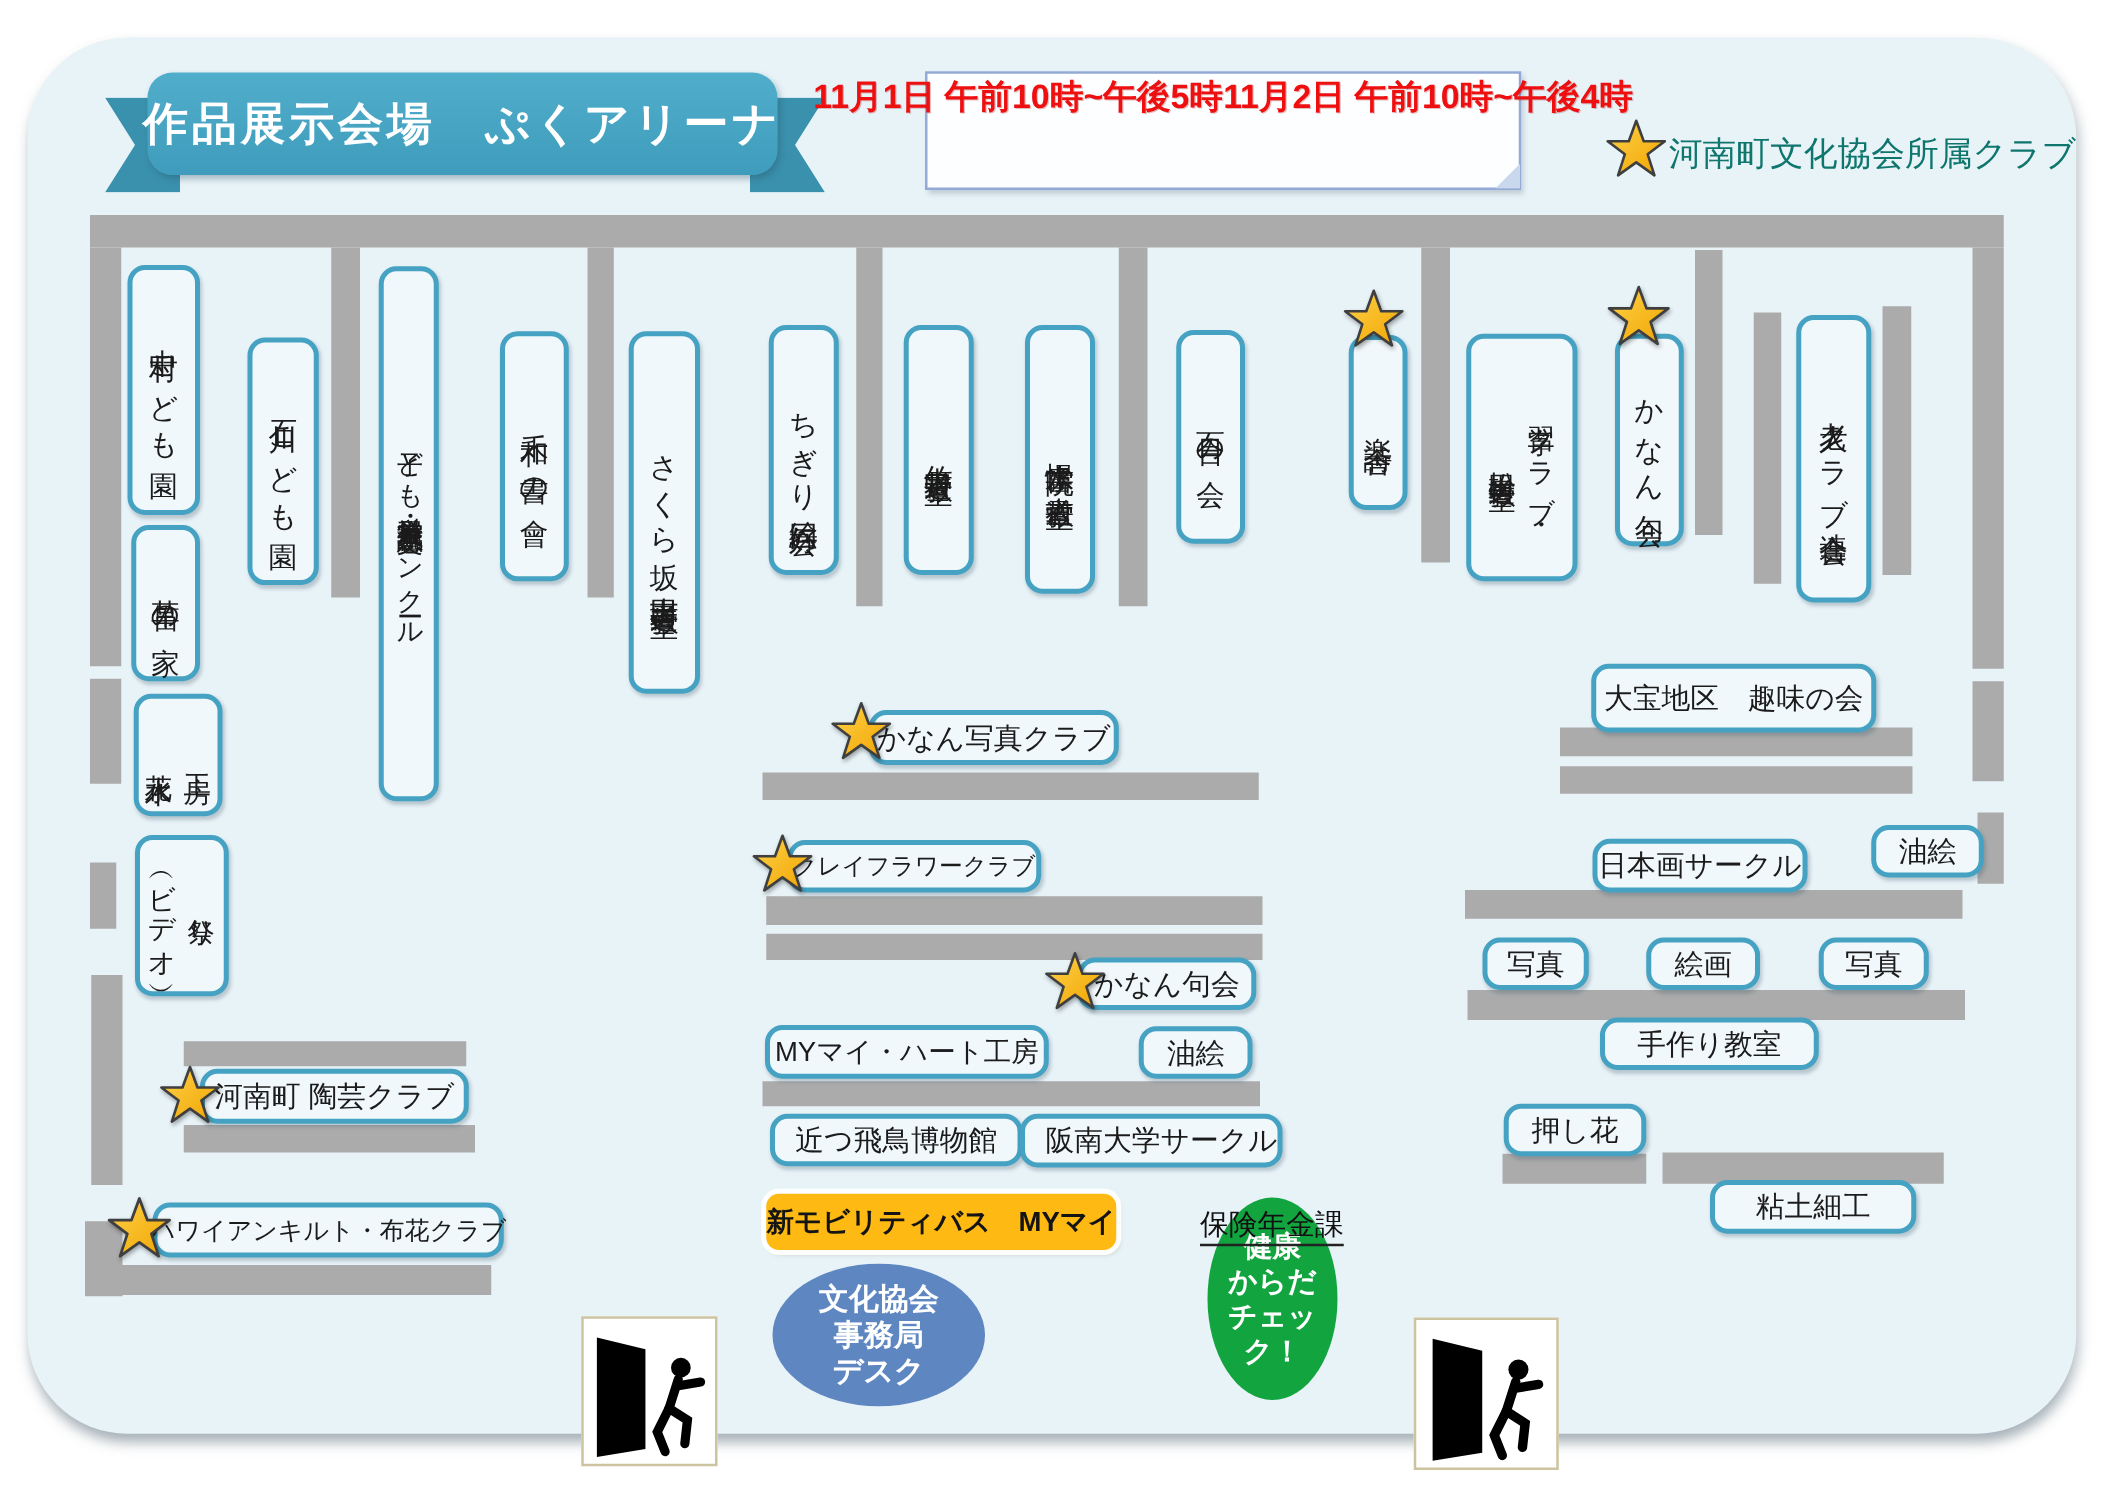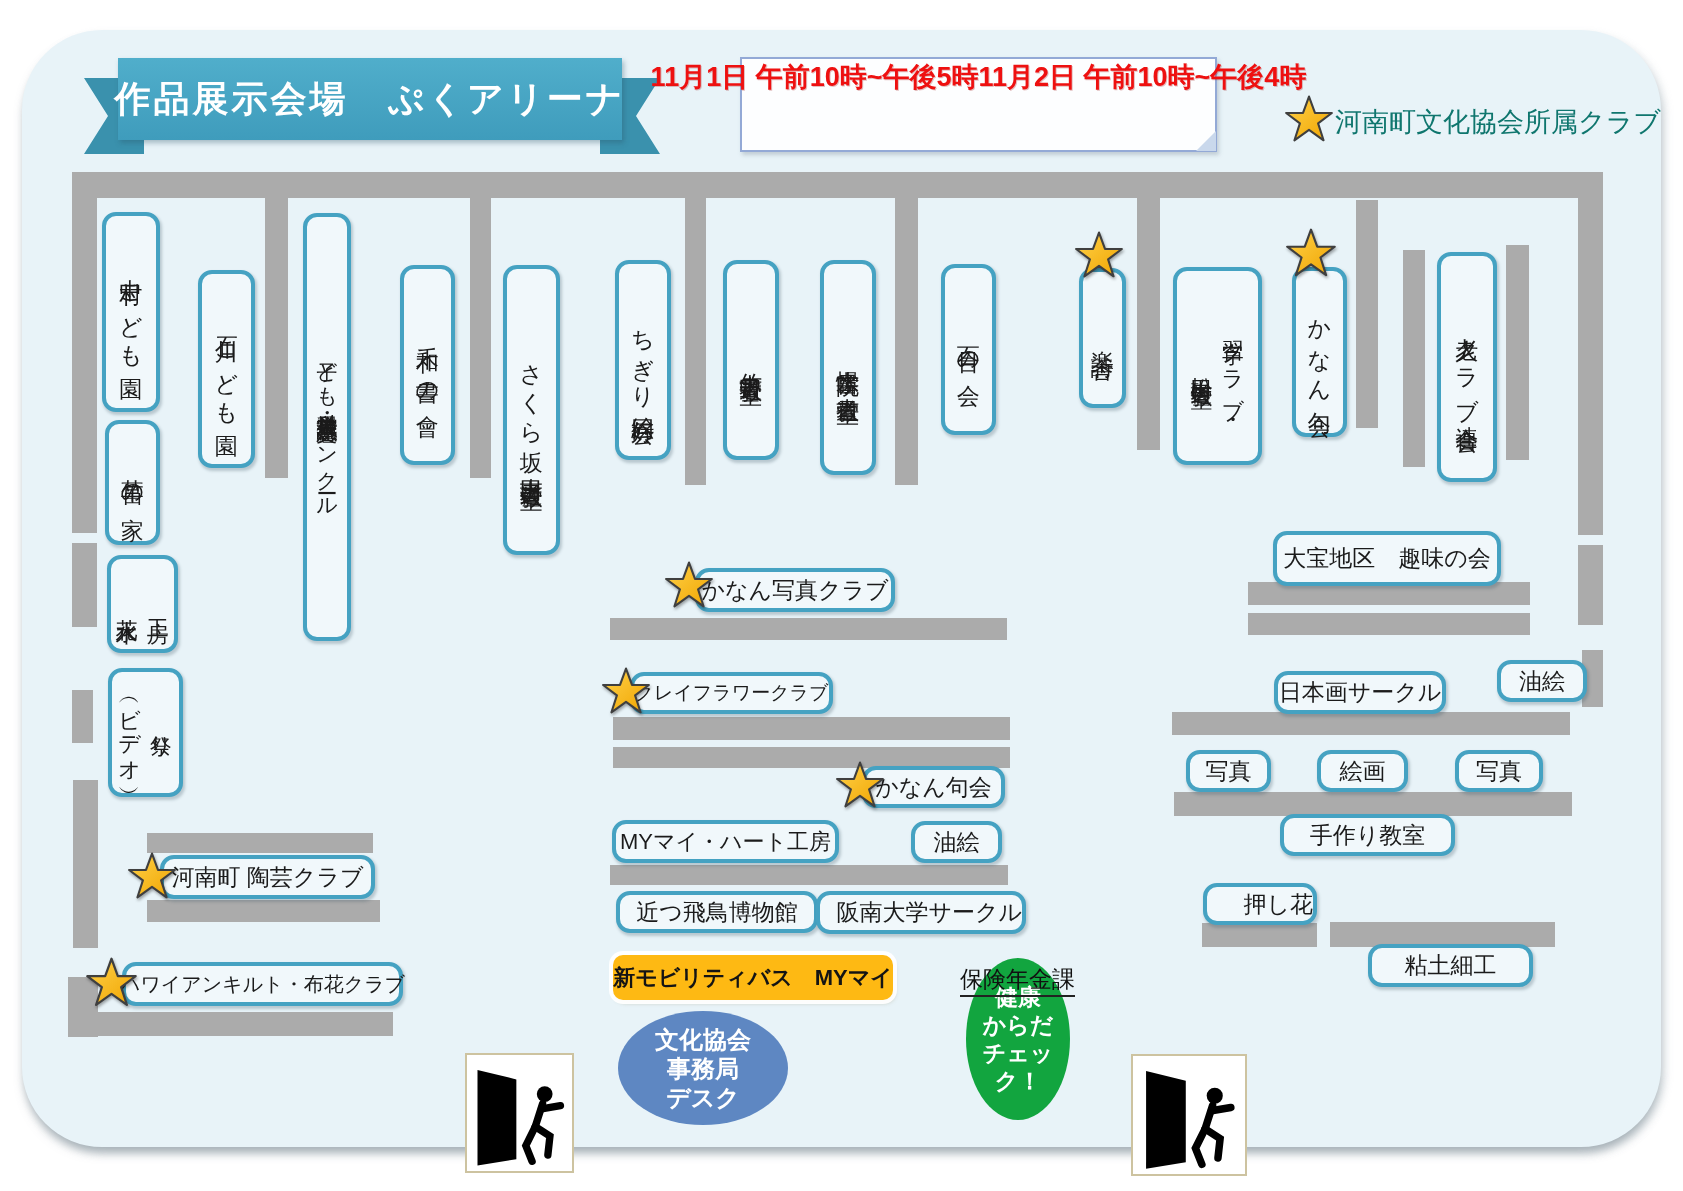--- a/index.html
+++ b/index.html
@@ -7,21 +7,21 @@
         font-family:"Liberation Sans","DejaVu Sans",sans-serif;color:#1b1b1b;}
   .floor{position:absolute;left:22px;top:30px;width:1639px;height:1117px;border-radius:80px;
          background:#e8f3f8;box-shadow:0 8px 10px -2px rgba(110,125,135,.5),4px 5px 9px rgba(150,165,175,.3);}
   
   .banner{position:absolute;left:84px;top:58px;width:576px;height:96px;z-index:6;}
   .tail{position:absolute;top:20px;width:60px;height:76px;background:#3a91ad;}
   .tail-l{left:0;clip-path:polygon(0 0,100% 0,100% 100%,0 100%,40% 50%);}
   .tail-r{right:0;clip-path:polygon(0 0,100% 0,60% 50%,100% 100%,0 100%);}
   .band{position:absolute;left:34px;top:0;width:504px;height:82px;
         background:linear-gradient(#50aecb,#3f9cbc);display:flex;align-items:center;justify-content:center;
-        box-shadow:2px 3px 5px rgba(40,80,100,.35);}
+        box-shadow:2px 3px 5px rgba(40,80,100,.35);border-radius:20px;}
   .band span{color:#fff;font-size:36px;font-weight:bold;letter-spacing:3px;white-space:nowrap;}
   
   .datebox{position:absolute;left:740px;top:57px;width:473px;height:91px;background:#fdfeff;
            border:2px solid #93a9d6;z-index:6;box-shadow:2px 3px 4px rgba(120,135,150,.35);
            display:flex;justify-content:center;text-align:center;}
   .datebox div{color:#ee1010;font-size:27px;font-weight:bold;line-height:36px;white-space:nowrap;
                text-shadow:1px 1px 0 rgba(150,0,0,.25);}
   .fold{position:absolute;right:-1px;bottom:-1px;width:20px;height:20px;background:#c9d8ec;
         clip-path:polygon(0 100%,100% 0,100% 100%);}
   
@@ -233,21 +233,21 @@
       </div>
       <div class="booth h" style="left: 1317px; top: 750px; width: 91px; height: 42px; font-size: 23px;">
         <span class="">絵画</span>
       </div>
       <div class="booth h" style="left: 1455px; top: 750px; width: 88px; height: 42px; font-size: 23px;">
         <span class="">写真</span>
       </div>
       <div class="booth h" style="left: 1280px; top: 814px; width: 175px; height: 42px; font-size: 23px;">
         <span class="">手作り教室</span>
       </div>
-      <div class="booth h" style="left: 1203px; top: 883px; width: 114px; height: 42px; font-size: 23px; justify-content: flex-end;">
+      <div class="booth h" style="left: 1203px; top: 883px; width: 114px; height: 42px; font-size: 23px;">
         <span class="">押し花</span>
       </div>
       <div class="booth h" style="left: 1368px; top: 944px; width: 165px; height: 43px; font-size: 23px;">
         <span class="">粘土細工</span>
       </div>
     </div>
 
   <div class="desk-pr">
     <span>新モビリティバス　MYマイ</span>
   </div>

